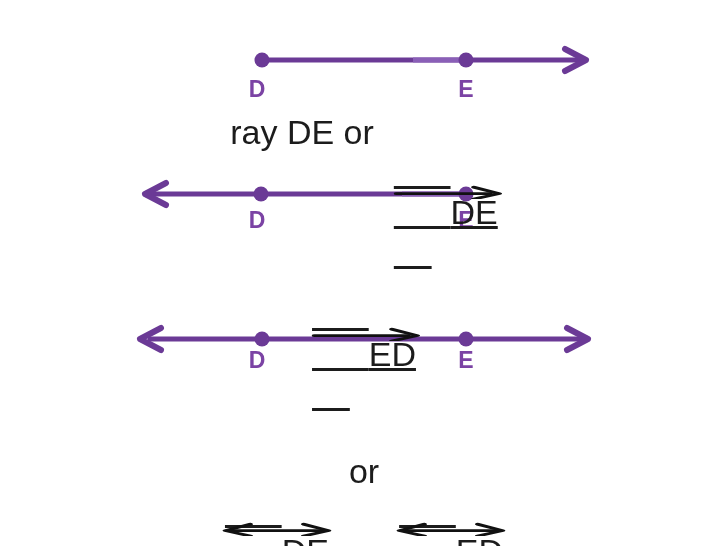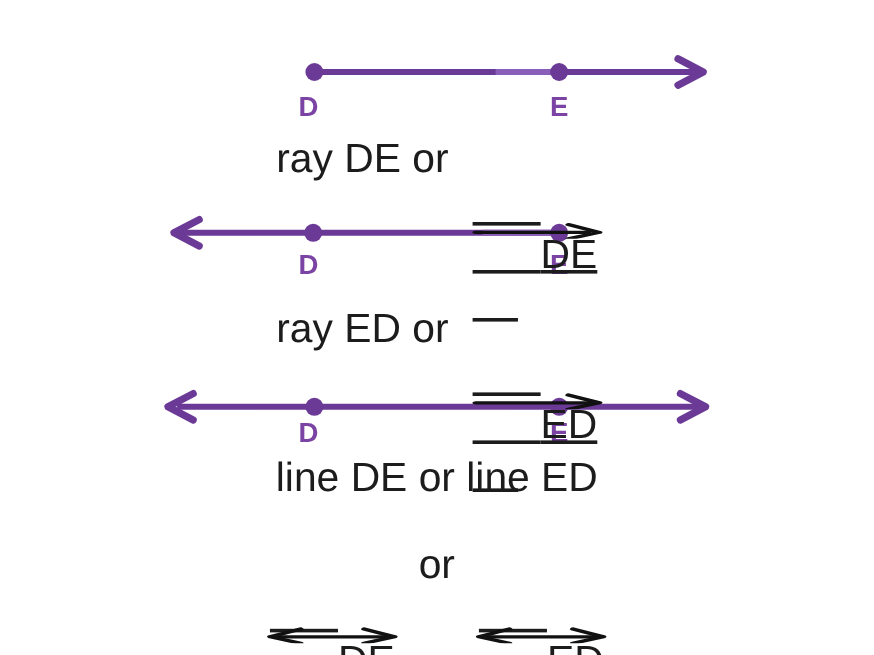--- a/index.html
+++ b/index.html
@@ -78,35 +78,31 @@
         <svg viewBox="0 0 100 28" preserveAspectRatio="none">
           <path class="arr" d="M4 18 H86"></path>
           <polyline class="arr" points="72,6 94,18 72,28"></polyline>
         </svg>
       </span>
       <span>DE</span>
     </span>
   </div>
 
   <div class="caption" style="top:254px;">
-    <span>ray ED or</span>
     <span class="notation">
       <span class="over">
         <svg viewBox="0 0 100 28" preserveAspectRatio="none">
           <path class="arr" d="M4 18 H86"></path>
           <polyline class="arr" points="72,6 94,18 72,28"></polyline>
         </svg>
       </span>
       <span>ED</span>
     </span>
   </div>
 
-  <div class="caption" style="top:378px;">
-    <span>line DE or line ED</span>
-  </div>
 
   <div class="caption" style="top:451px;">
     <span class="notation double">
       <span class="over">
         <svg viewBox="0 0 100 28" preserveAspectRatio="none">
           <path class="arr" d="M10 18 H90"></path>
           <polyline class="arr" points="74,6 96,18 74,28"></polyline>
           <polyline class="arr" points="26,6 4,18 26,28"></polyline>
         </svg>
       </span>

